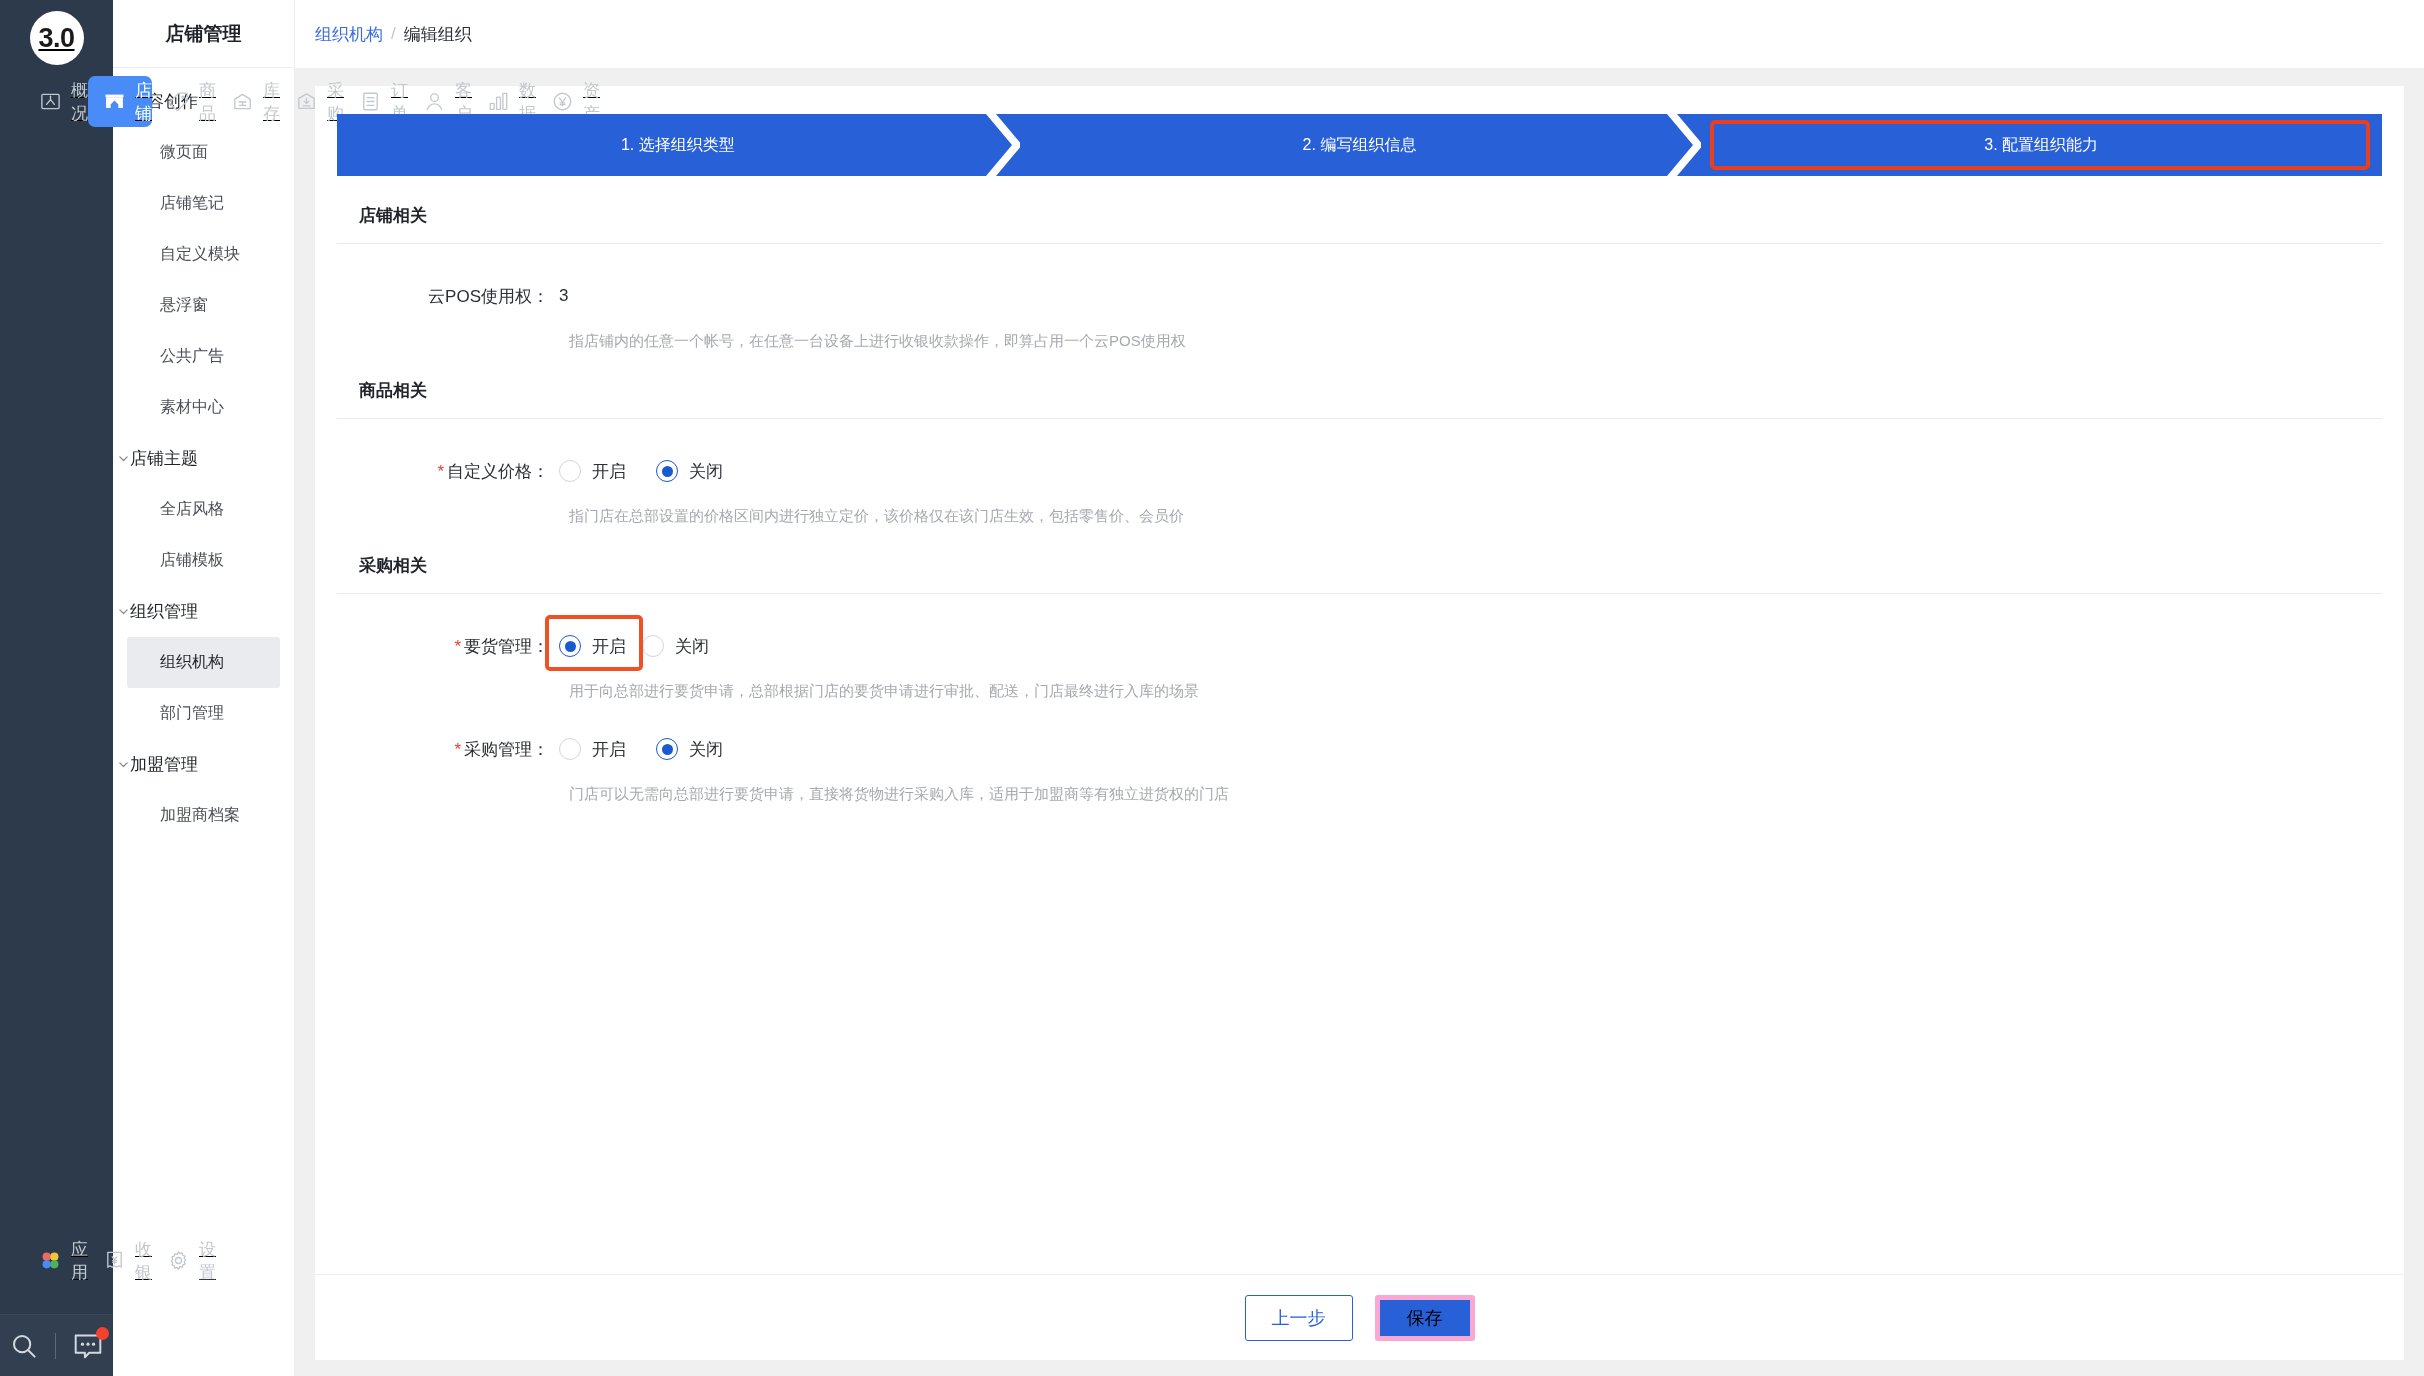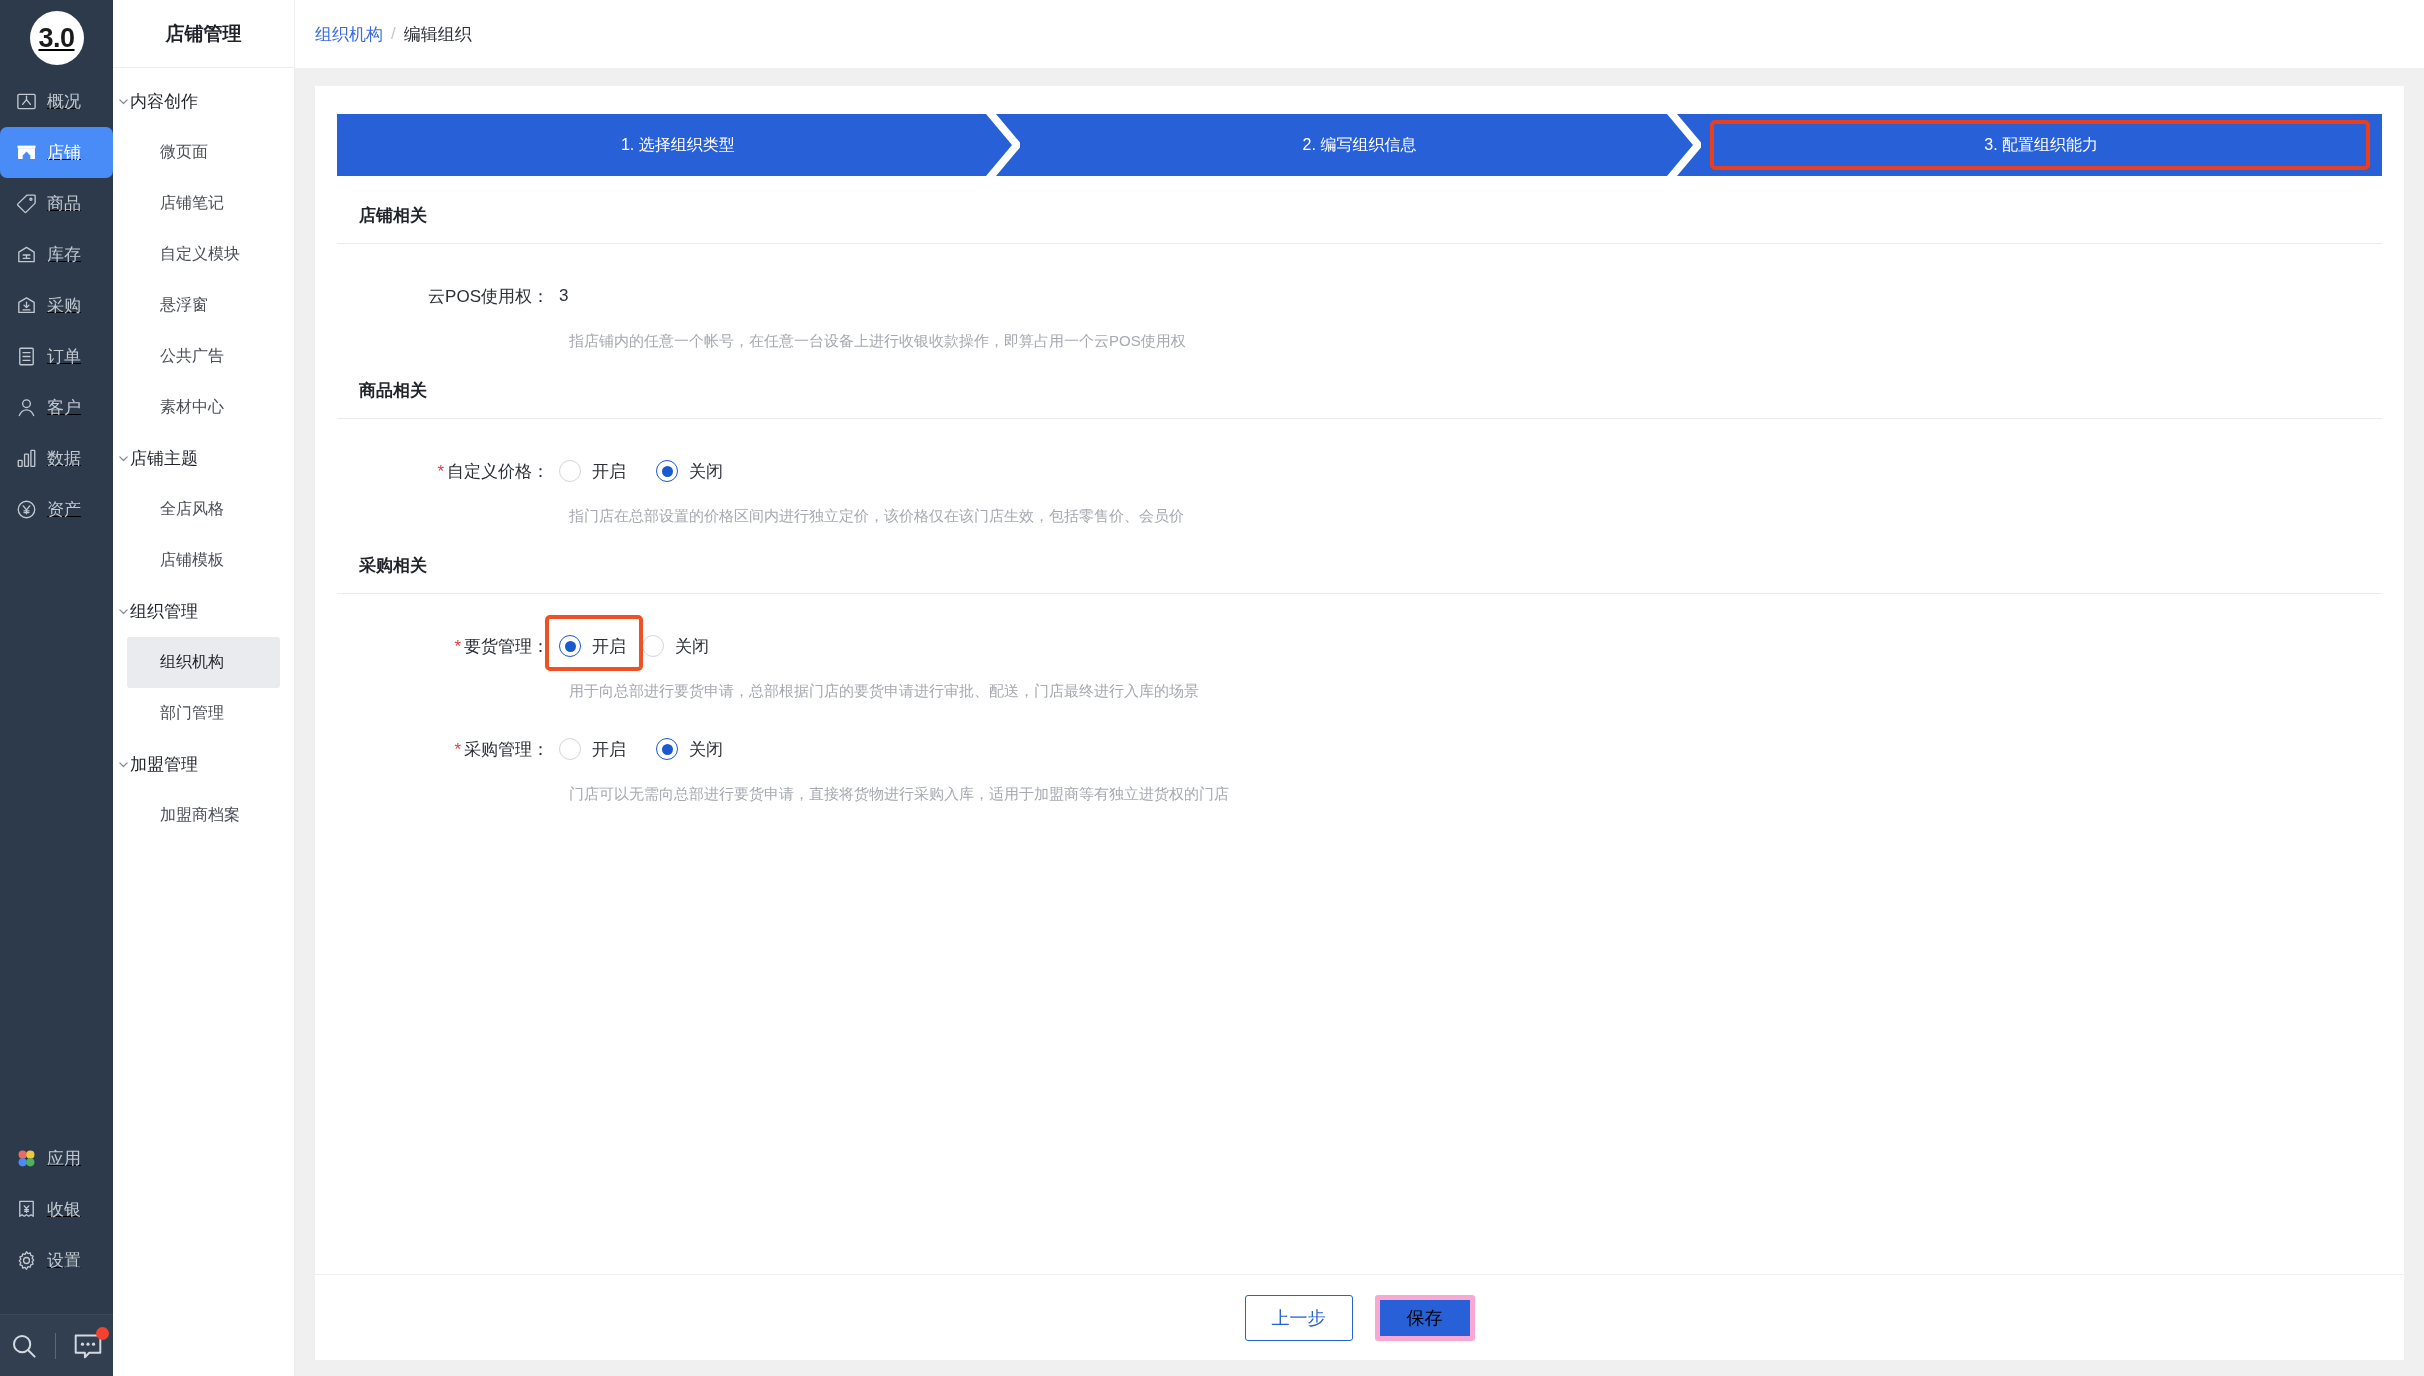--- a/index.html
+++ b/index.html
@@ -20,21 +20,21 @@
     position: relative;
     text-decoration: underline;
   }
   .logo-wrap { height: 76px; display: flex; align-items: center; justify-content: center; }
   .logo {
     width: 54px; height: 54px; border-radius: 50%;
     background: #ffffff; color: #1b1b1b;
     display: flex; align-items: center; justify-content: center;
     font-size: 27px; font-weight: 700; letter-spacing: -0.5px;
   }
-  .rail-items { display: flex; flex-direction: column; }
+  .rail-items { display: flex; flex-direction: row; padding-left: 24px; }
   .rail-item {
     height: 51px; display: flex; align-items: center;
     padding-left: 14px; gap: 9px;
     color: #c2c8d0; font-size: 17px;
     cursor: pointer; user-select: none;
   }
   .rail-item.active { background: #4a8cf7; color: #ffffff; border-radius: 7px; }
   .rail-icon { width: 24px; height: 24px; display: flex; align-items: center; justify-content: center; flex: none; }
   .rail-icon svg { display: block; }
   .rail-spacer { flex: 1 1 auto; }

